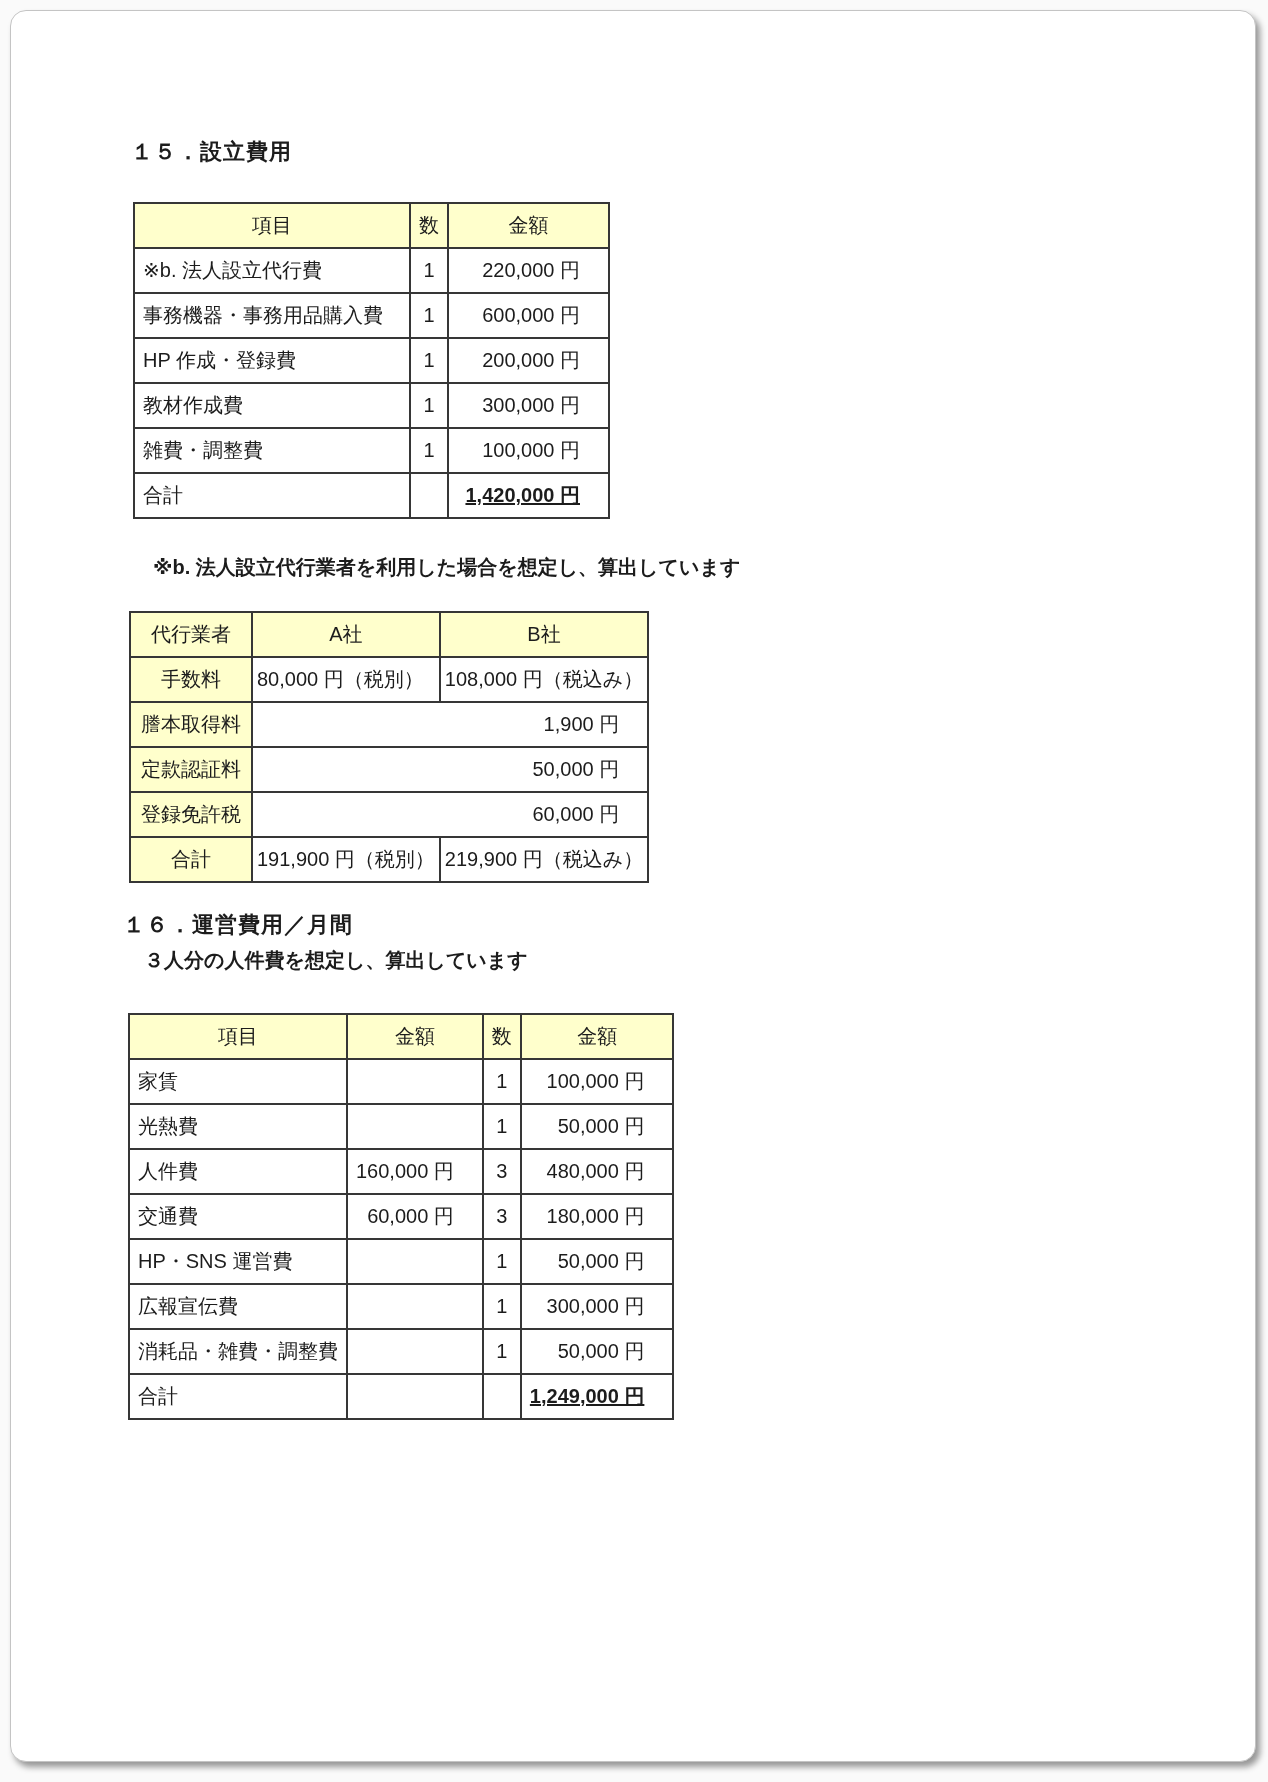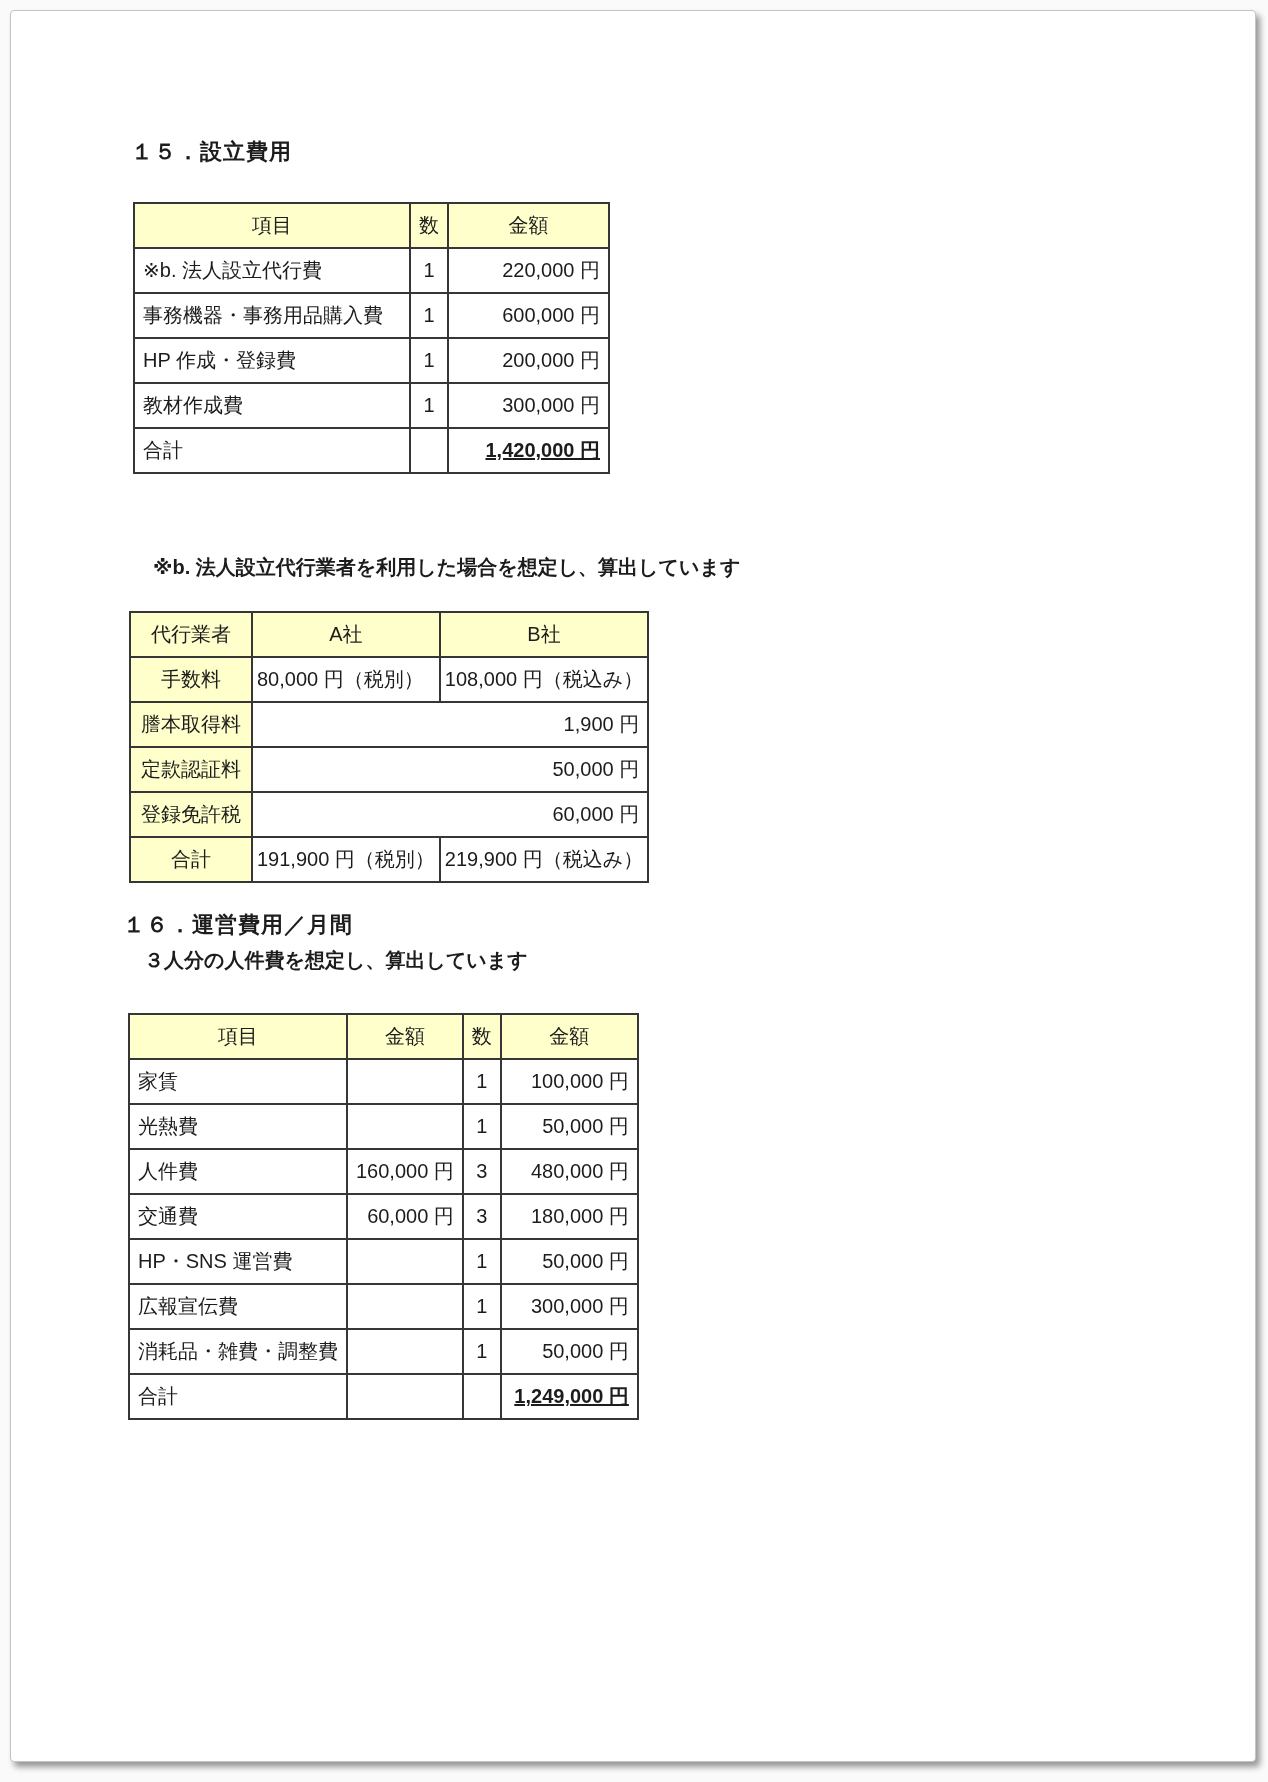--- a/index.html
+++ b/index.html
@@ -4,21 +4,21 @@
 <style>
   html,body{margin:0;padding:0;}
   body{
     width:1268px;height:1782px;position:relative;
     background:#fafafa;
     font-family:"Liberation Sans","DejaVu Sans",sans-serif;
     color:#1c1c1c;
   }
   .page{
     position:absolute;left:10px;top:10px;width:1244px;height:1750px;
-    background:#ffffff;border:1px solid #c4c4c4;border-radius:4px;
+    background:#ffffff;border:1px solid #c4c4c4;border-radius:16px;
     box-shadow:4px 5px 6px rgba(0,0,0,0.40);
   }
   .sec-title{
     position:absolute;font-size:22px;font-weight:bold;letter-spacing:1px;
     white-space:nowrap;
   }
   #title15{left:120px;top:126px;}
   #title16{left:112px;top:899px;}
   .note{position:absolute;font-size:20px;white-space:nowrap;font-weight:bold;}
   #note15{left:142px;top:543px;}
@@ -28,21 +28,21 @@
     position:absolute;border-collapse:collapse;table-layout:fixed;
     background:#ffffff;
   }
   td{
     border:2px solid #363636;height:43px;font-size:20px;
     padding:0 8px;overflow:hidden;white-space:nowrap;vertical-align:middle;
   }
   .hdr{background:#ffffcc;text-align:center;}
   .lbl{background:#ffffcc;text-align:center;padding:0 10px;}
   .item{text-align:left;margin-top:26px;}
-  .num{text-align:right;padding-right:8px;}
+  .num{text-align:right;padding-right:28px;}
   .qty{text-align:center;padding:0;}
   .ctr{text-align:left;padding:0 4px;}
   .bold{font-weight:bold;text-decoration:underline;}
 
   #table1{left:122px;top:191px;}
   #table2{left:118px;top:600px;}
   #table3{left:117px;top:1002px;}
 </style>
 </head>
 <body>
@@ -75,20 +75,25 @@
     </tr>
     <tr>
       <td class="item">HP 作成・登録費</td>
       <td class="qty">1</td>
       <td class="num">200,000 円</td>
     </tr>
     <tr>
       <td class="item">教材作成費</td>
       <td class="qty">1</td>
       <td class="num">300,000 円</td>
+    </tr>
+    <tr>
+      <td class="item">雑費・調整費</td>
+      <td class="qty">1</td>
+      <td class="num">100,000 円</td>
     </tr>
     <tr>
       <td class="item">合計</td>
       <td class="qty"></td>
       <td class="num bold">1,420,000 円</td>
     </tr>
   </tbody>
     </table>
 
   <div class="note" id="note15">※b. 法人設立代行業者を利用した場合を想定し、算出しています</div>

